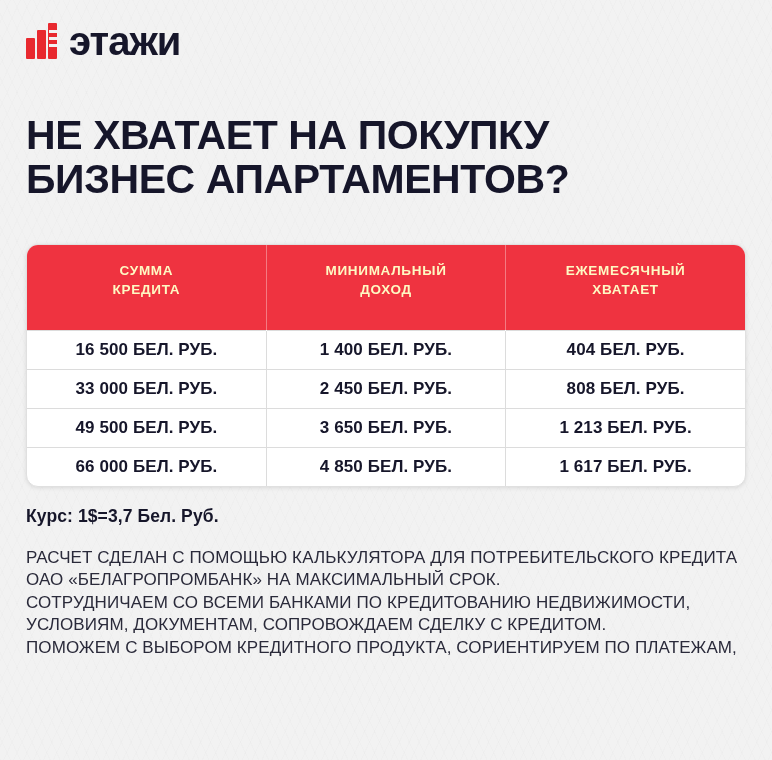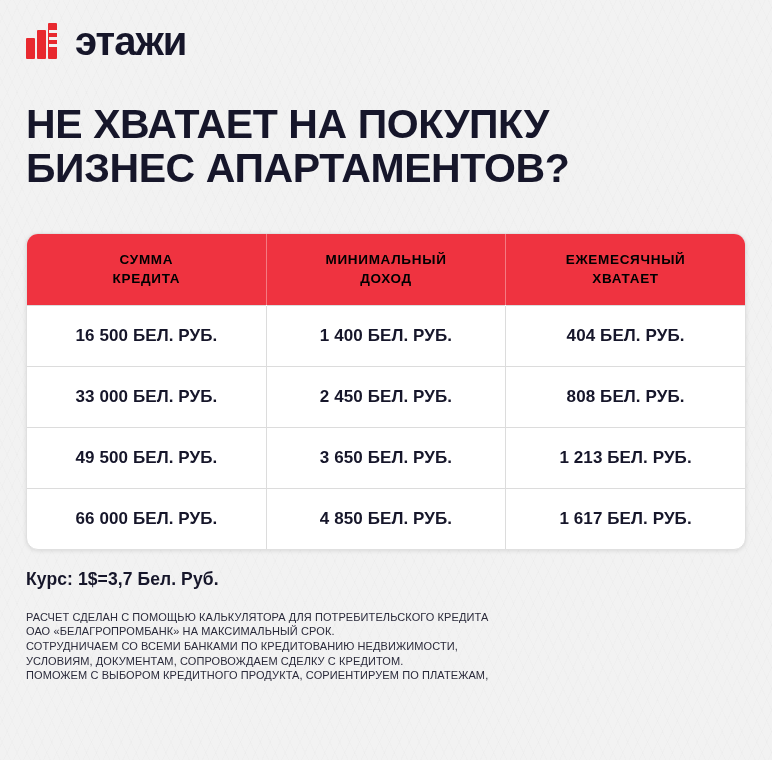--- a/index.html
+++ b/index.html
@@ -26,21 +26,21 @@
     box-sizing: border-box;
     padding: 0 26px;
   }
 
   
   .logo-row {
     display: flex;
     align-items: center;
     padding-top: 12px;
     height: 58px;
-    gap: 15px;
+    gap: 9px;
   }
   .logo-mark {
     width: 34px;
     height: 36px;
     position: relative;
     flex: 0 0 auto;
   }
   .logo-mark .bar {
     position: absolute;
     background: #e8292f;
@@ -59,21 +59,21 @@
   .logo-text {
     font-size: 40px;
     font-weight: bold;
     letter-spacing: -1px;
     color: #16162a;
     line-height: 1;
   }
 
   
   .headline {
-    margin-top: 32px;
+    margin-top: 43px;
     font-size: 41px;
     font-weight: bold;
     line-height: 1.08;
     letter-spacing: -0.4px;
     color: #16162a;
   }
   .headline div { white-space: nowrap; }
 
   
   .table-wrap {
@@ -84,57 +84,57 @@
     background: #ffffff;
     border: 1px solid #e0e0e0;
   }
   table {
     width: 100%;
     border-collapse: collapse;
     table-layout: fixed;
   }
   thead th {
     background: #ef3340;
-    color: #000000;
+    color: #fef9c3;
     font-size: 13.5px;
     font-weight: bold;
     letter-spacing: 0.7px;
     line-height: 1.45;
-    padding: 16px 6px 16px;
+    padding: 16px 6px 30px;
     text-align: center;
     vertical-align: middle;
     border-right: 1px solid rgba(255,255,255,0.35);
   }
   thead th:last-child { border-right: none; }
   thead th span { display: block; }
   tbody td {
     font-size: 17px;
     font-weight: bold;
     color: #16162a;
     text-align: center;
-    padding: 20px 6px;
+    padding: 9px 6px;
     border-top: 1px solid #dcdcdc;
     border-right: 1px solid #dcdcdc;
     letter-spacing: 0.1px;
   }
   tbody td:last-child { border-right: none; }
 
   
   .rate {
     margin-top: 19px;
     font-size: 17.5px;
     font-weight: bold;
     color: #16162a;
     letter-spacing: 0.1px;
   }
 
   
   .disclaimer {
     margin-top: 20px;
-    font-size: 11px;
+    font-size: 17px;
     line-height: 1.33;
     color: #2a2a3a;
     letter-spacing: 0.1px;
   }
   .disclaimer p { margin: 0; }
 </style>
 </head>
 <body>
 
 <div class="page">

